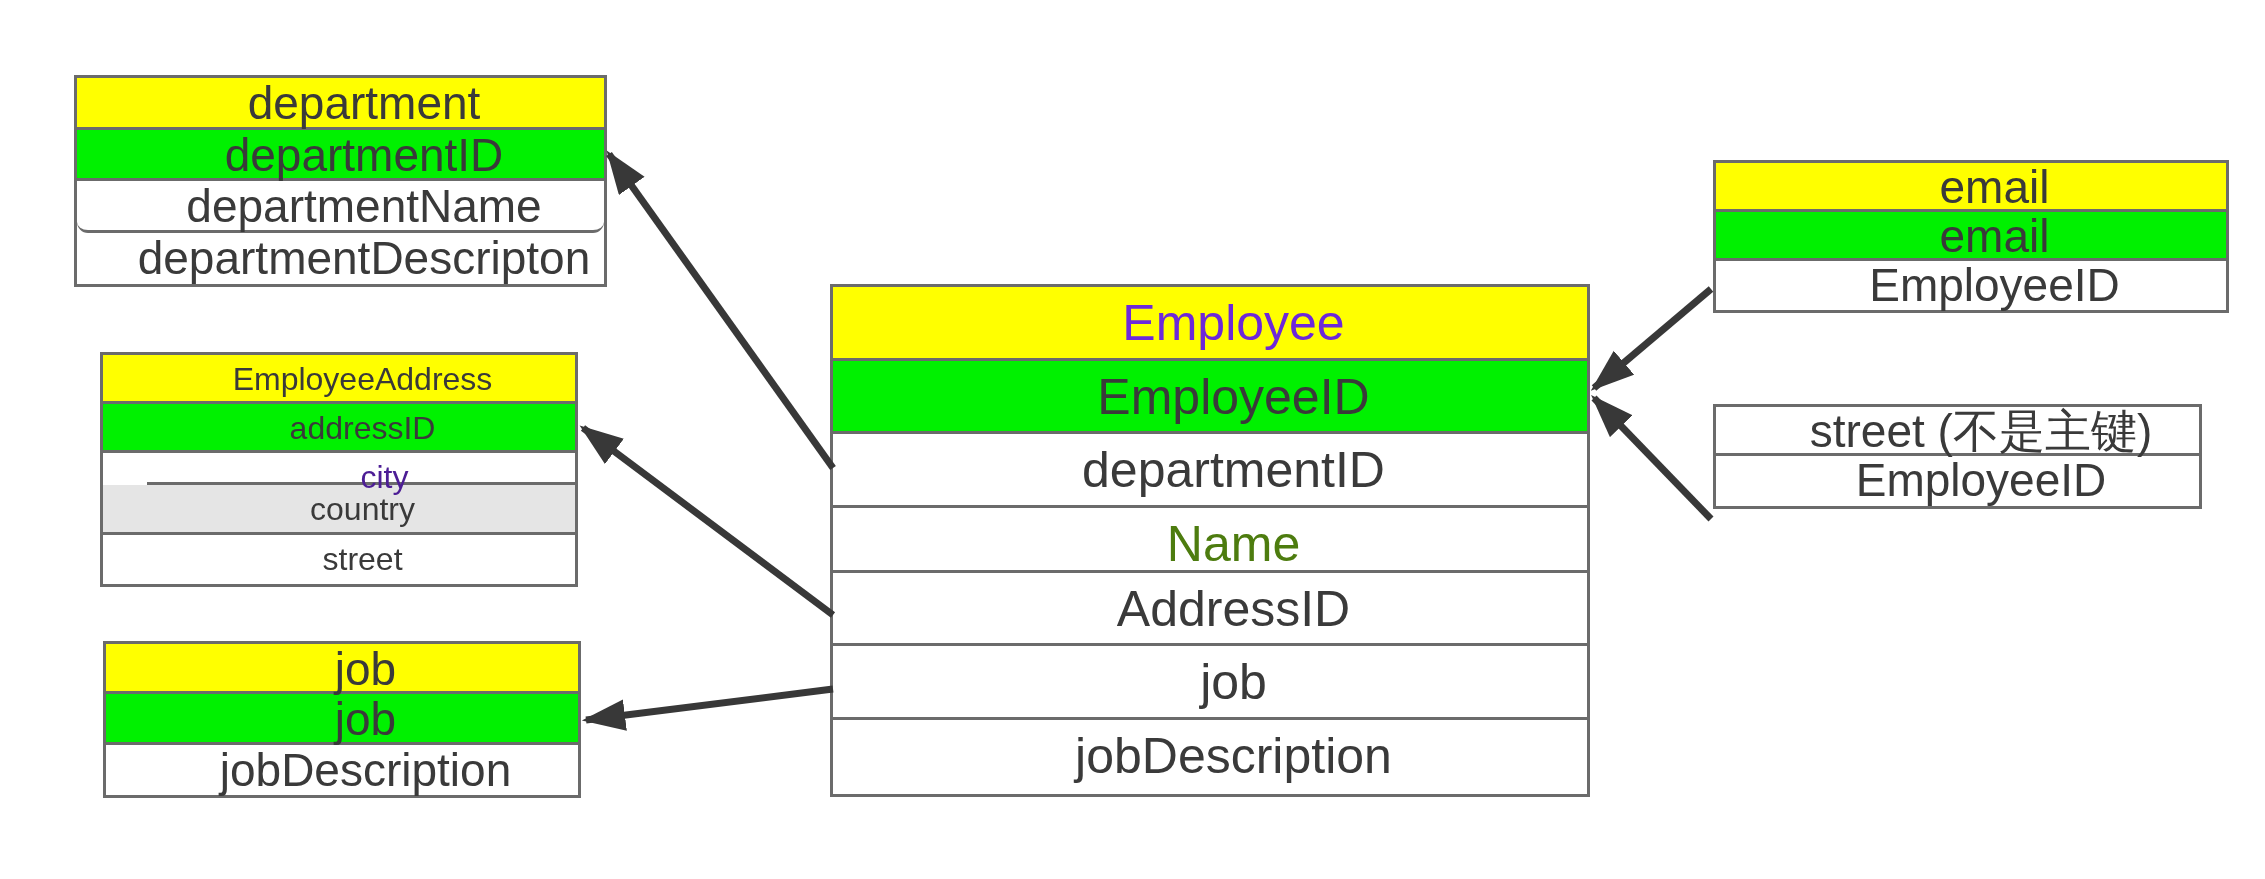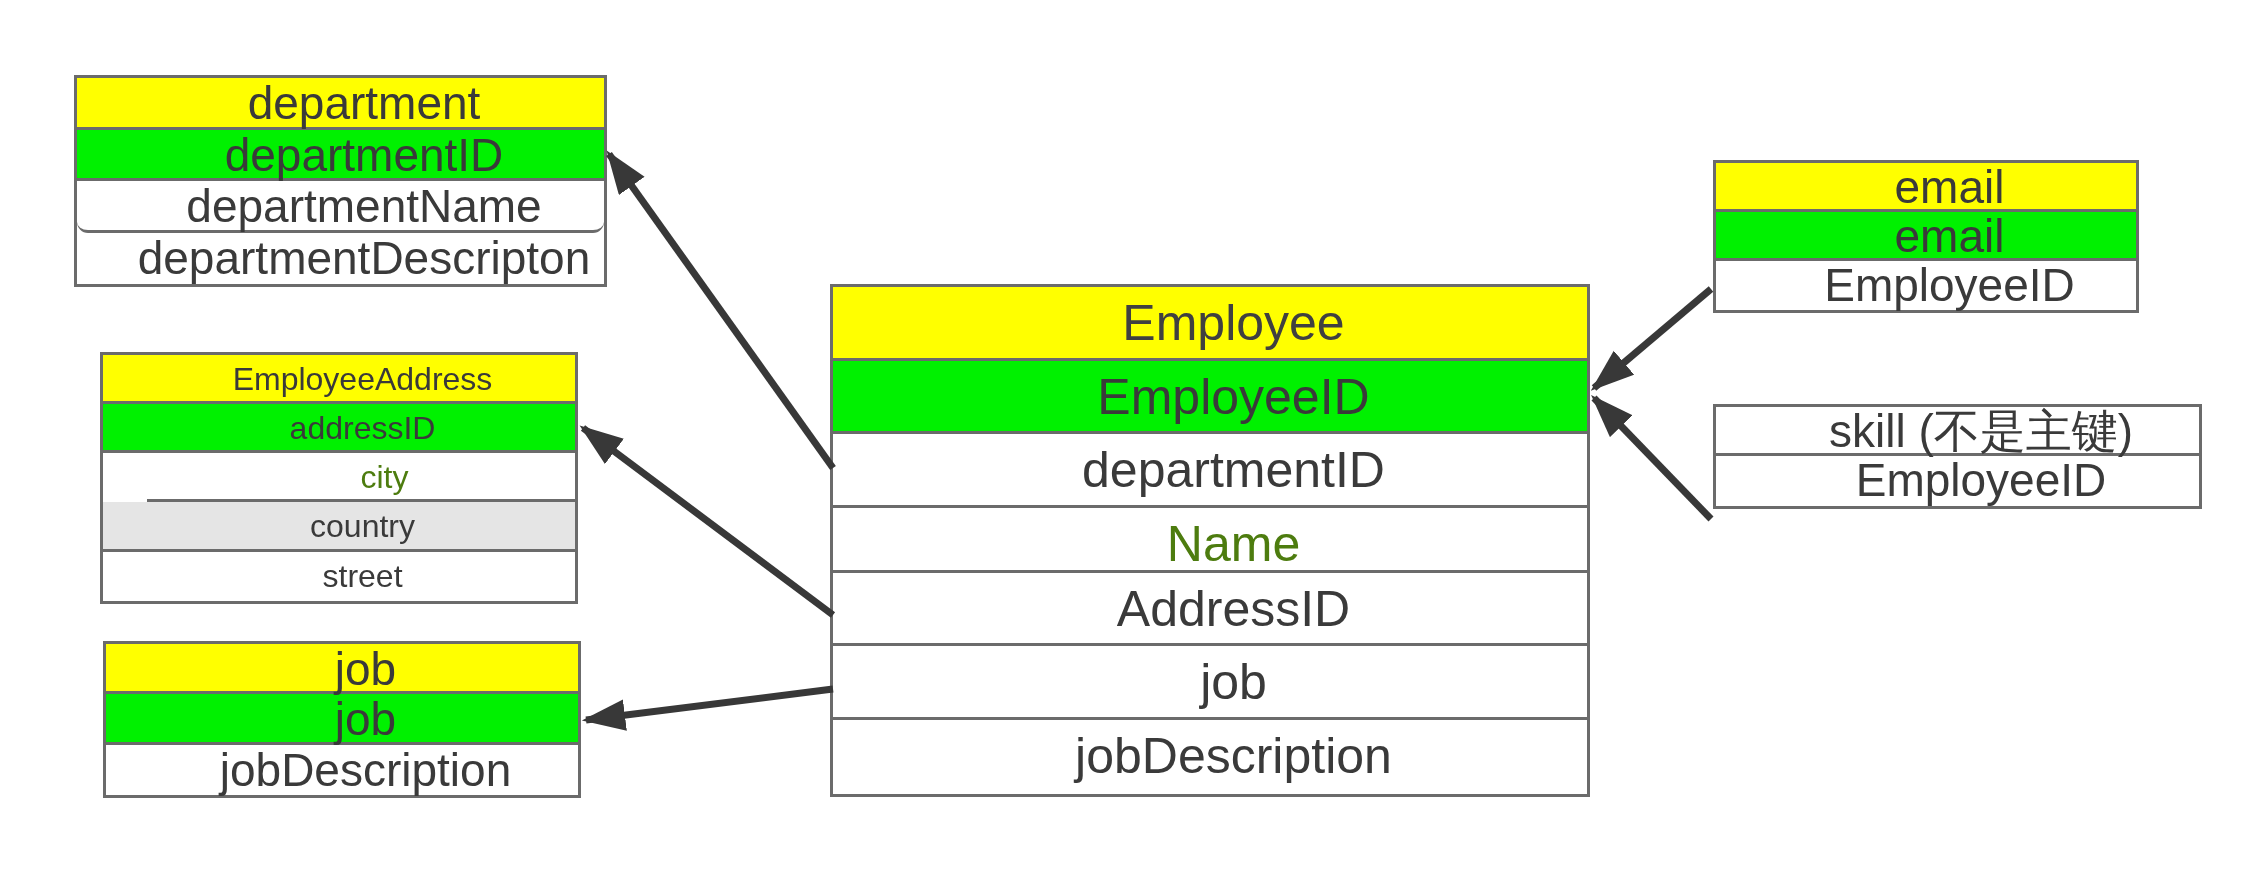--- a/index.html
+++ b/index.html
@@ -50,45 +50,45 @@
 <div id="diagram" style="background: rgb(255, 255, 255);">
     <div class="er-table" style="left: 74px; top: 75px; width: 533px; font-size: 46px; border-color: rgb(107, 107, 107);">
       <div class="er-row" style="height: 51.5px; line-height: 51.5px; border-bottom-color: rgb(107, 107, 107); background: rgb(255, 255, 0); color: rgb(58, 58, 58);">department</div>
       <div class="er-row" style="height: 51.5px; line-height: 51.5px; border-bottom-color: rgb(107, 107, 107); background: rgb(0, 241, 0); color: rgb(58, 58, 58);">departmentID</div>
       <div class="er-row" style="height: 51.5px; line-height: 51.5px; border-bottom-color: rgb(107, 107, 107); background: rgb(255, 255, 255); color: rgb(58, 58, 58); border-radius: 11px;">departmentName</div>
       <div class="er-row" style="height: 51.5px; line-height: 51.5px; border-bottom-color: rgb(107, 107, 107); background: rgb(255, 255, 255); color: rgb(58, 58, 58);">departmentDescripton</div>
     </div>
     <div class="er-table" style="left: 100px; top: 352px; width: 478px; font-size: 32px; border-color: rgb(107, 107, 107);">
       <div class="er-row" style="height: 49.2px; line-height: 49.2px; border-bottom-color: rgb(107, 107, 107); background: rgb(255, 255, 0); color: rgb(58, 58, 58);">EmployeeAddress</div>
       <div class="er-row" style="height: 49.2px; line-height: 49.2px; border-bottom-color: rgb(107, 107, 107); background: rgb(0, 241, 0); color: rgb(58, 58, 58);">addressID</div>
-      <div class="er-row" style="height: 49px; line-height: 49.2px; border-bottom-color: rgb(107, 107, 107); background: rgb(255, 255, 255); color: #4d7c0f; margin-left: 44px;">city</div>
+      <div class="er-row" style="height: 32px; line-height: 49.2px; border-bottom-color: rgb(107, 107, 107); background: rgb(255, 255, 255); color: #4c1d95; margin-left: 44px;">city</div>
       <div class="er-row" style="height: 49.2px; line-height: 49.2px; border-bottom-color: rgb(107, 107, 107); background: #e5e5e5; color: rgb(58, 58, 58);">country</div>
       <div class="er-row" style="height: 49.2px; line-height: 49.2px; border-bottom-color: rgb(107, 107, 107); background: rgb(255, 255, 255); color: rgb(58, 58, 58);">street</div>
     </div>
     <div class="er-table" style="left: 103px; top: 641px; width: 478px; font-size: 46px; border-color: rgb(107, 107, 107);">
       <div class="er-row" style="height: 50.3px; line-height: 50.3px; border-bottom-color: rgb(107, 107, 107); background: rgb(255, 255, 0); color: rgb(58, 58, 58);">job</div>
       <div class="er-row" style="height: 50.3px; line-height: 50.3px; border-bottom-color: rgb(107, 107, 107); background: rgb(0, 241, 0); color: rgb(58, 58, 58);">job</div>
       <div class="er-row" style="height: 50.3px; line-height: 50.3px; border-bottom-color: rgb(107, 107, 107); background: rgb(255, 255, 255); color: rgb(58, 58, 58);">jobDescription</div>
     </div>
     <div class="er-table" style="left: 830px; top: 284px; width: 760px; font-size: 50px; border-color: rgb(107, 107, 107);">
-      <div class="er-row" style="height: 73.6px; line-height: 73.6px; border-bottom-color: rgb(107, 107, 107); background: rgb(255, 255, 0); color: #404040;">Employee</div>
+      <div class="er-row" style="height: 73.6px; line-height: 73.6px; border-bottom-color: rgb(107, 107, 107); background: rgb(255, 255, 0); color: #6d28d9;">Employee</div>
       <div class="er-row" style="height: 73.6px; line-height: 73.6px; border-bottom-color: rgb(107, 107, 107); background: rgb(0, 241, 0); color: rgb(58, 58, 58);">EmployeeID</div>
       <div class="er-row" style="height: 73.6px; line-height: 73.6px; border-bottom-color: rgb(107, 107, 107); background: rgb(255, 255, 255); color: rgb(58, 58, 58);">departmentID</div>
       <div class="er-row" style="height: 65px; line-height: 73.6px; border-bottom-color: rgb(107, 107, 107); background: rgb(255, 255, 255); color: #4d7c0f;">Name</div>
       <div class="er-row" style="height: 73.6px; line-height: 73.6px; border-bottom-color: rgb(107, 107, 107); background: rgb(255, 255, 255); color: rgb(58, 58, 58);">AddressID</div>
       <div class="er-row" style="height: 73.6px; line-height: 73.6px; border-bottom-color: rgb(107, 107, 107); background: rgb(255, 255, 255); color: rgb(58, 58, 58);">job</div>
       <div class="er-row" style="height: 73.6px; line-height: 73.6px; border-bottom-color: rgb(107, 107, 107); background: rgb(255, 255, 255); color: rgb(58, 58, 58);">jobDescription</div>
     </div>
-    <div class="er-table" style="left: 1713px; top: 160px; width: 426px; font-size: 46px; border-color: rgb(107, 107, 107);">
+    <div class="er-table" style="left: 1713px; top: 160px; width: 516px; font-size: 46px; border-color: rgb(107, 107, 107);">
       <div class="er-row" style="height: 49px; line-height: 49px; border-bottom-color: rgb(107, 107, 107); background: rgb(255, 255, 0); color: rgb(58, 58, 58);">email</div>
       <div class="er-row" style="height: 49px; line-height: 49px; border-bottom-color: rgb(107, 107, 107); background: rgb(0, 241, 0); color: rgb(58, 58, 58);">email</div>
       <div class="er-row" style="height: 49px; line-height: 49px; border-bottom-color: rgb(107, 107, 107); background: rgb(255, 255, 255); color: rgb(58, 58, 58);">EmployeeID</div>
     </div>
     <div class="er-table" style="left: 1713px; top: 404px; width: 489px; font-size: 46px; border-color: rgb(107, 107, 107);">
-      <div class="er-row" style="height: 49.3px; line-height: 49.3px; border-bottom-color: rgb(107, 107, 107); background: rgb(255, 255, 255); color: rgb(58, 58, 58);">skill (不是主键)</div>
+      <div class="er-row" style="height: 49.3px; line-height: 49.3px; border-bottom-color: rgb(107, 107, 107); background: rgb(255, 255, 255); color: rgb(58, 58, 58);">street (不是主键)</div>
       <div class="er-row" style="height: 49.3px; line-height: 49.3px; border-bottom-color: rgb(107, 107, 107); background: rgb(255, 255, 255); color: rgb(58, 58, 58);">EmployeeID</div>
     </div>
     <svg width="2265" height="879" class="arrows-layer">
       <defs>
         <marker id="arrowhead" markerWidth="7" markerHeight="5" refX="5.6" refY="2.25" orient="auto">
           <path d="M0,0 L6.2,2.25 L0,4.5 z" fill="#383838"></path>
         </marker>
       </defs>
       <line x1="833" y1="468" x2="609" y2="154" stroke="#383838" stroke-width="7" marker-end="url(#arrowhead)"></line>
       <line x1="833" y1="615" x2="583" y2="428" stroke="#383838" stroke-width="7" marker-end="url(#arrowhead)"></line>

